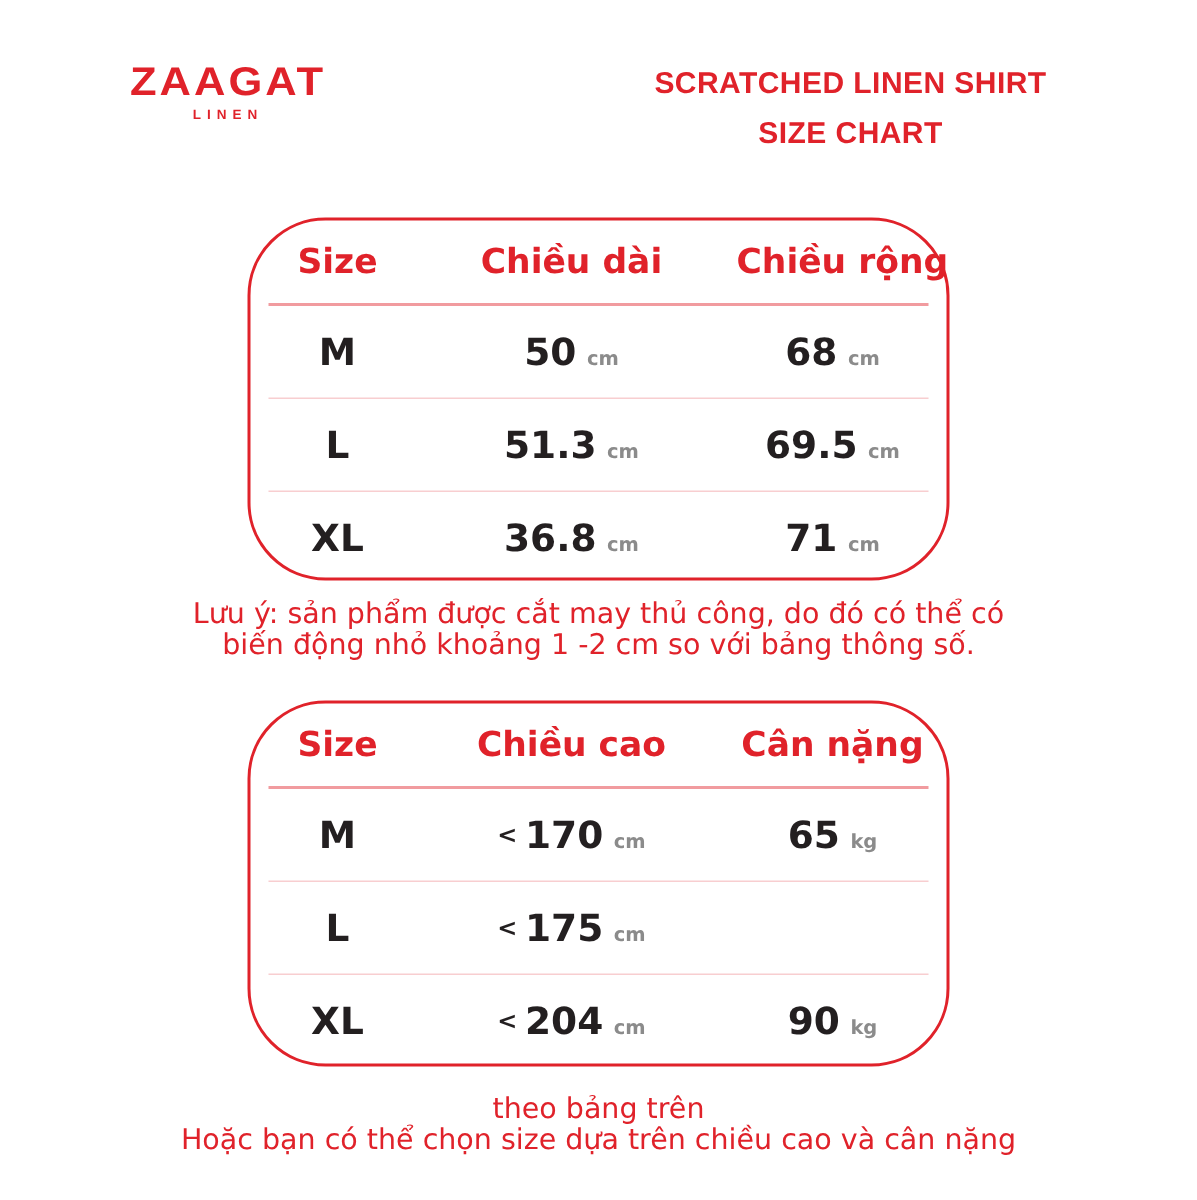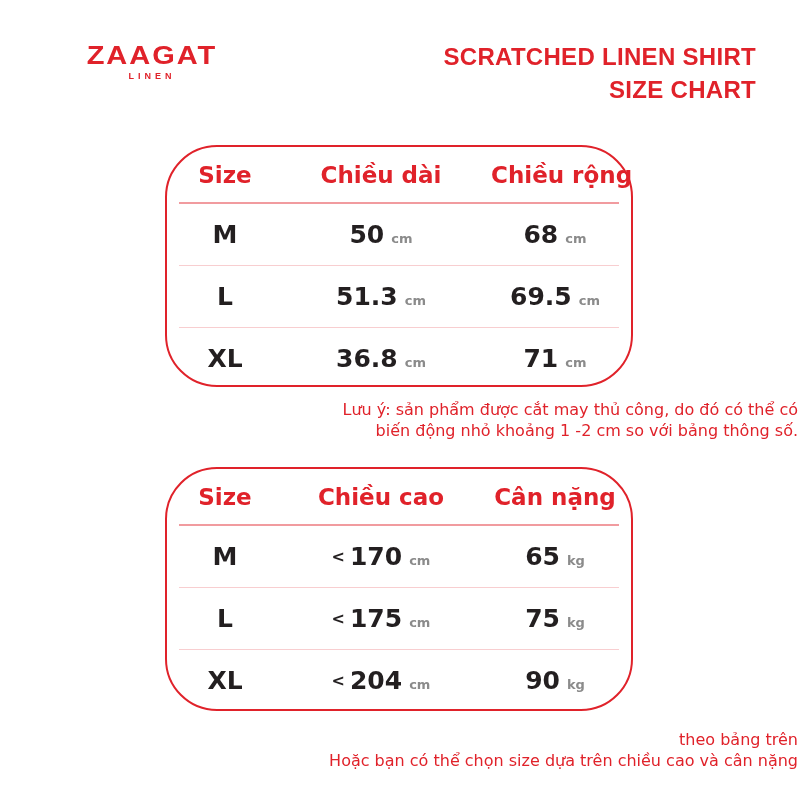--- a/index.html
+++ b/index.html
@@ -23,23 +23,23 @@
   }
   .logo-name{
     font-size:29px;font-weight:900;letter-spacing:2px;line-height:24px;
     transform:scaleY(.92);transform-origin:top center;white-space:nowrap;
   }
   .logo-sub{
     font-size:9px;font-weight:700;letter-spacing:4px;margin-top:3px;
   }
   .title{
     position:absolute;left:378px;top:40px;width:378px;
-    text-align:right;color:var(--red);
+    text-align:center;color:var(--red);
     font-family:"Liberation Sans",sans-serif;
-    font-weight:800;font-size:24px;line-height:33px;letter-spacing:.3px;
+    font-weight:800;font-size:20px;line-height:33px;letter-spacing:.3px;
     white-space:nowrap;
   }
   
   .card{
     position:absolute;left:165px;width:468px;
     border:2px solid var(--red);border-radius:52px;
     box-sizing:border-box;background:#fff;padding:0 12px;
   }
   .card1{top:145px;height:242px;}
   .card2{top:467px;height:244px;}
@@ -56,22 +56,22 @@
   }
   .size-cell{
     color:var(--black);font-size:25px;font-weight:700;text-align:center;
   }
   .val-cell{text-align:center;color:var(--black);white-space:nowrap;}
   .num{font-size:25px;font-weight:700;}
   .unit{font-size:13px;font-weight:700;color:var(--unit);margin-left:7px;}
   .prefix{font-size:16px;font-weight:700;margin-right:5px;position:relative;top:-3px;}
   
   .note{
-    position:absolute;left:0;width:798px;text-align:right;
-    color:var(--red);font-size:16px;line-height:21px;font-weight:400;
+    position:absolute;left:0;width:798px;text-align:center;
+    color:var(--red);font-size:19px;line-height:21px;font-weight:400;
   }
   .note1{top:399px;}
   .note2{top:729px;}
 </style>
 </head>
 <body>
 
 <div class="page">
 
   <div class="logo">
@@ -119,21 +119,20 @@
       <div class="hcell">Cân nặng</div>
     </div>
     <div class="trow">
       <div class="size-cell">M</div>
       <div class="val-cell"><span class="prefix">&lt;</span><span class="num">170</span><span class="unit">cm</span></div>
       <div class="val-cell"><span class="num">65</span><span class="unit">kg</span></div>
     </div>
     <div class="trow">
       <div class="size-cell">L</div>
       <div class="val-cell"><span class="prefix">&lt;</span><span class="num">175</span><span class="unit">cm</span></div>
-      <div class="val-cell"><span class="num">75</span><span class="unit">kg</span></div>
     </div>
     <div class="trow last">
       <div class="size-cell">XL</div>
       <div class="val-cell"><span class="prefix">&lt;</span><span class="num">204</span><span class="unit">cm</span></div>
       <div class="val-cell"><span class="num">90</span><span class="unit">kg</span></div>
     </div>
   </div>
 
   <div class="note note2">
     <div>theo bảng trên</div>

